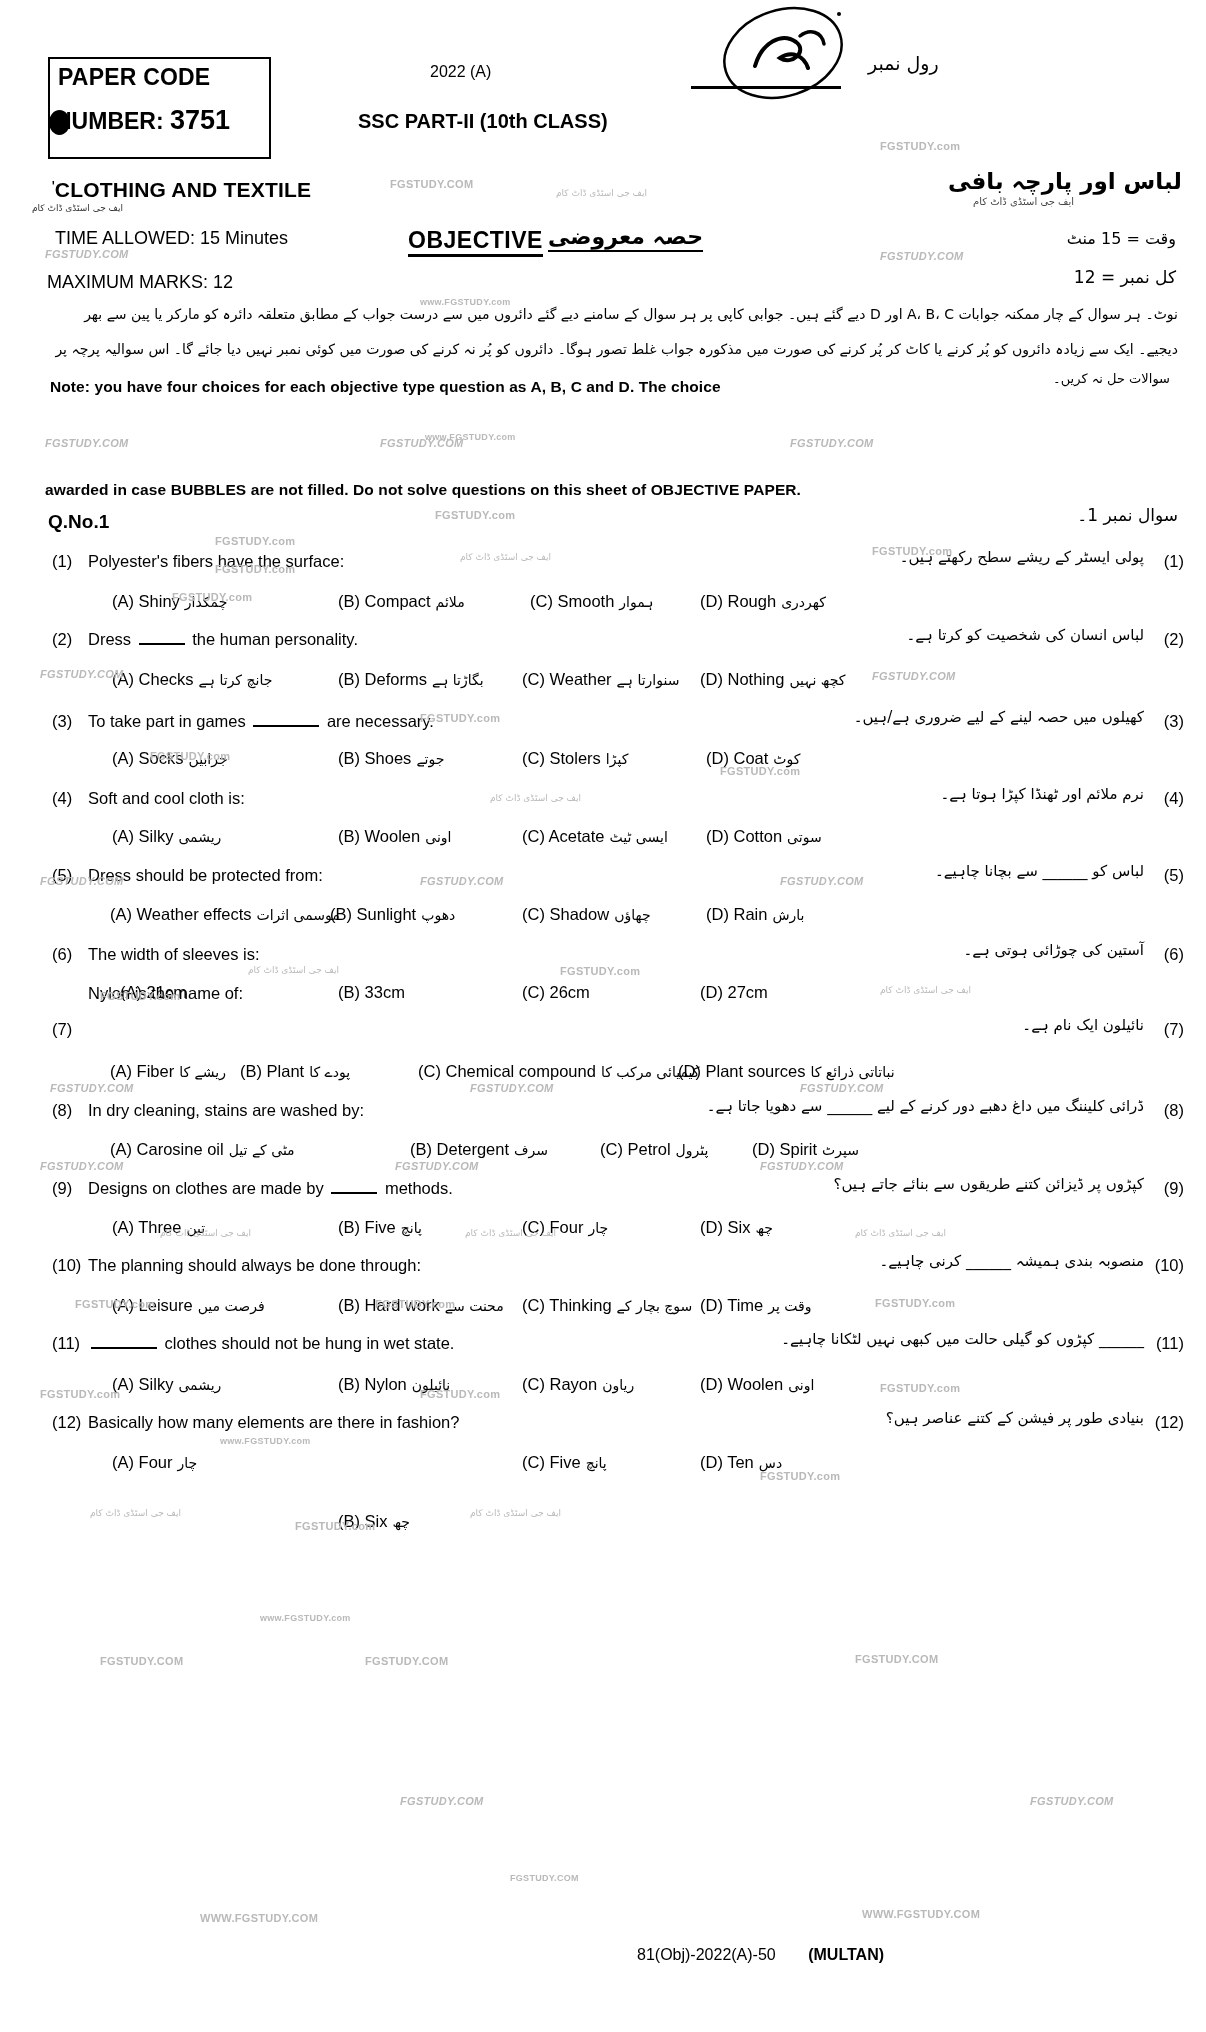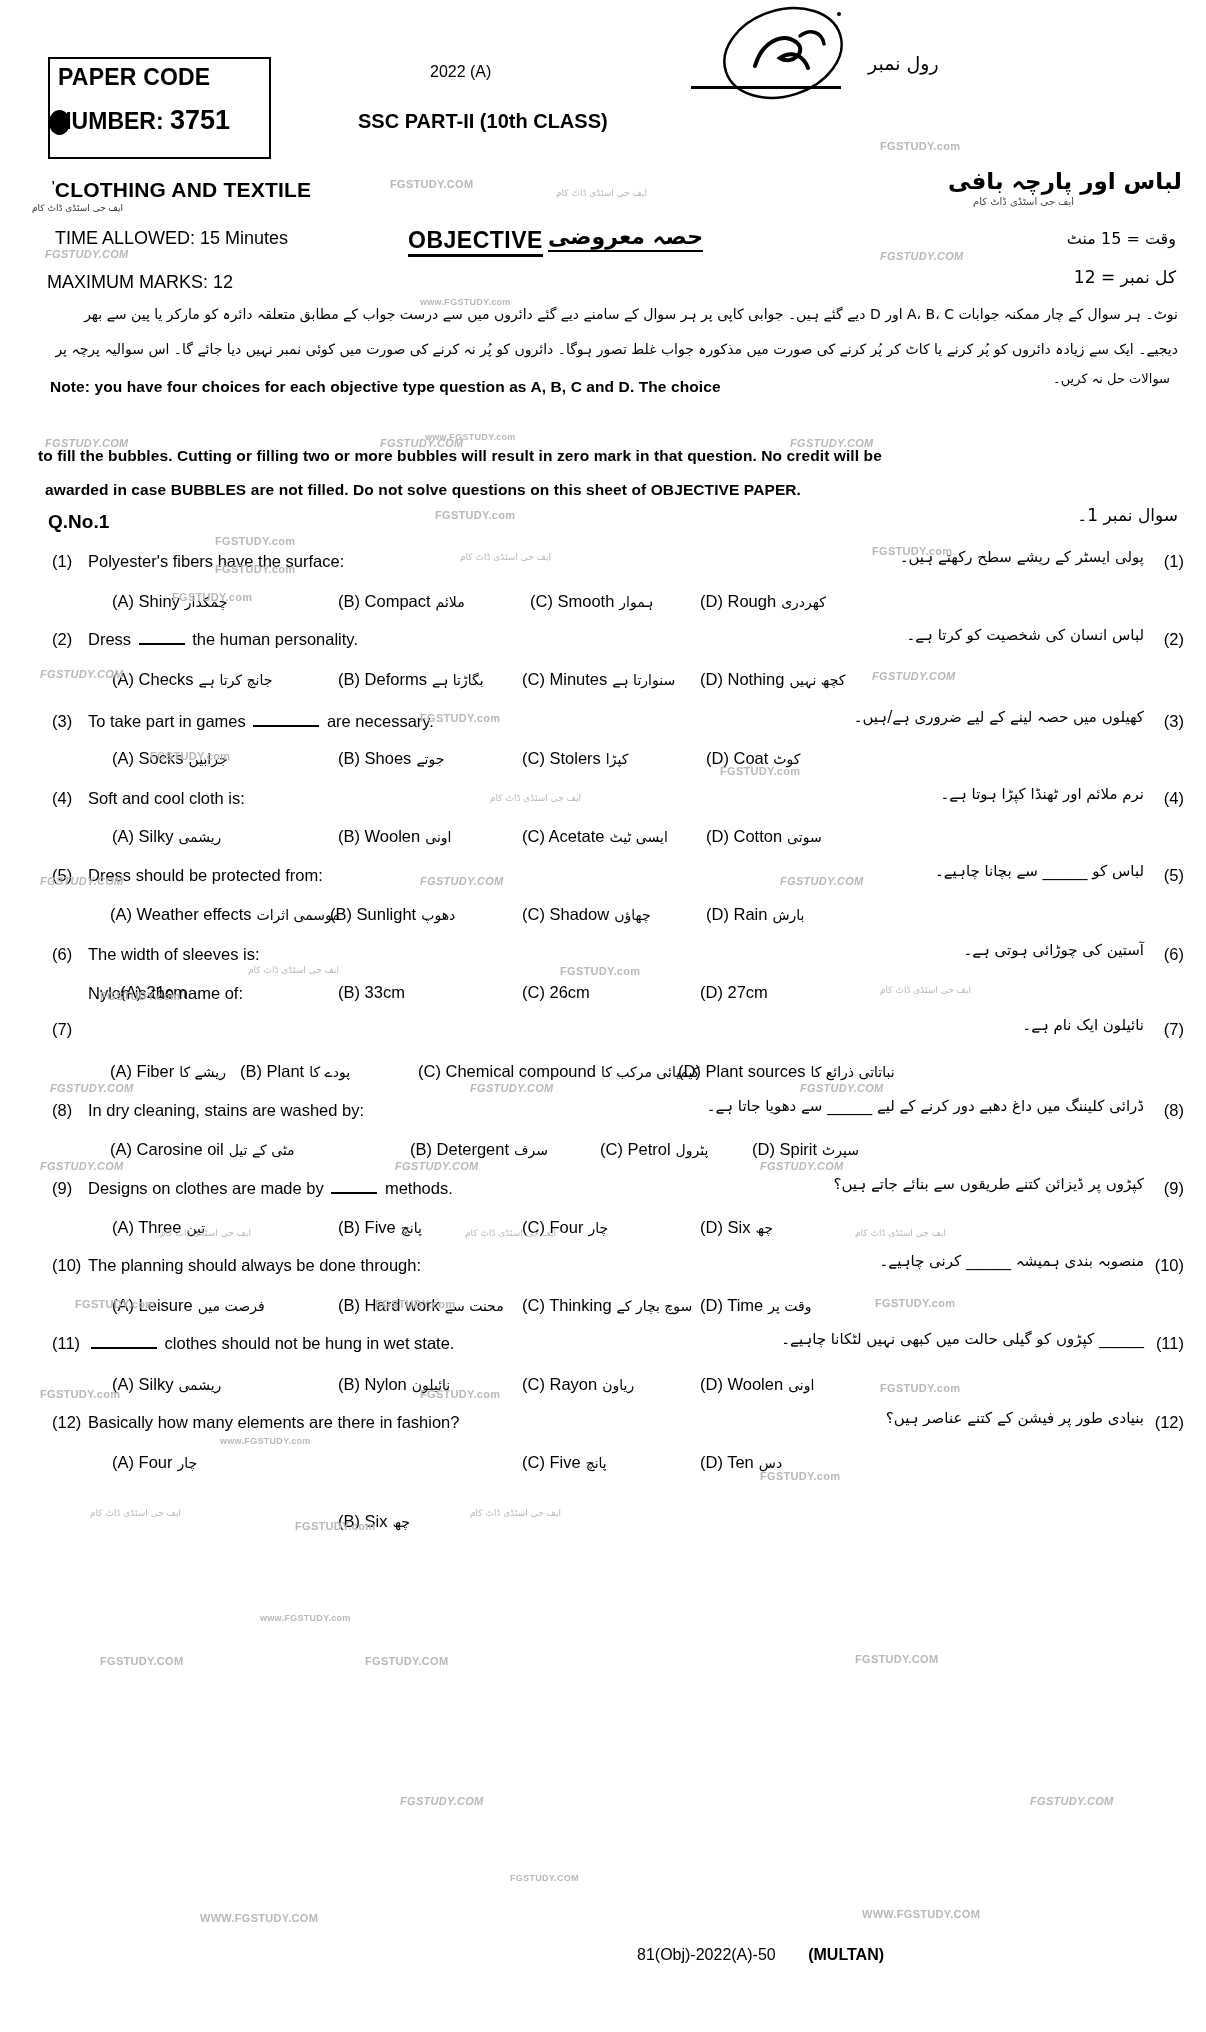--- a/index.html
+++ b/index.html
@@ -134,21 +134,20 @@
   <div class="time-ur">وقت  =  15 منٹ</div>
 
   <div class="marks-en">MAXIMUM MARKS: 12</div>
   <div class="marks-ur">کل نمبر = 12</div>
 
   <div class="note-ur l1">نوٹ۔  ہر سوال کے چار ممکنہ جوابات A، B، C اور D دیے گئے ہیں۔ جوابی کاپی پر ہر سوال کے سامنے دیے گئے دائروں میں سے درست جواب کے مطابق متعلقہ دائرہ کو مارکر یا پین سے بھر</div>
   <div class="note-ur l2">دیجیے۔ ایک سے زیادہ دائروں کو پُر کرنے یا کاٹ کر پُر کرنے کی صورت میں مذکورہ جواب غلط تصور ہوگا۔ دائروں کو پُر نہ کرنے کی صورت میں کوئی نمبر نہیں دیا جائے گا۔  اس سوالیہ پرچہ پر</div>
   <div class="note-ur-tail">سوالات حل نہ کریں۔</div>
 
   <div class="note-en l1">Note:  you have four choices for each objective type question as A, B, C and D. The choice</div>
-  <div class="note-en l3">to fill the bubbles. Cutting or filling two or more bubbles will result in zero mark in that question.  No credit will be</div>
   <div class="note-en l4">awarded in case BUBBLES are not filled. Do not solve questions on this sheet of OBJECTIVE PAPER.</div>
 
   <div class="qno">Q.No.1</div>
   <div class="qno-ur">سوال نمبر 1۔</div>
 
   <div id="questions">
       <div class="q">
         <div class="q-num" style="top: 552px;">(1)</div>
         <div class="q-text" style="top: 552px;">Polyester's fibers have the surface:</div>
         <div class="q-ur" style="top: 548px;">پولی ایسٹر کے ریشے سطح رکھتے ہیں۔</div>
@@ -158,21 +157,21 @@
         <div class="opt" style="top: 592px; left: 530px;"><span>(C) Smooth</span><span class="ur">ہموار</span></div>
         <div class="opt" style="top: 592px; left: 700px;"><span>(D) Rough</span><span class="ur">کھردری</span></div>
       </div>
       <div class="q">
         <div class="q-num" style="top: 630px;">(2)</div>
         <div class="q-text" style="top: 630px;">Dress <span class="blank"></span> the human personality.</div>
         <div class="q-ur" style="top: 626px;">لباس انسان کی شخصیت کو کرتا ہے۔</div>
         <div class="q-ur-num" style="top: 630px;">(2)</div>
         <div class="opt" style="top: 670px; left: 112px;"><span>(A) Checks</span><span class="ur">جانچ کرتا ہے</span></div>
         <div class="opt" style="top: 670px; left: 338px;"><span>(B) Deforms</span><span class="ur">بگاڑتا ہے</span></div>
-        <div class="opt" style="top: 670px; left: 522px;"><span>(C) Minutes</span><span class="ur">سنوارتا ہے</span></div>
+        <div class="opt" style="top: 670px; left: 522px;"><span>(C) Weather</span><span class="ur">سنوارتا ہے</span></div>
         <div class="opt" style="top: 670px; left: 700px;"><span>(D) Nothing</span><span class="ur">کچھ نہیں</span></div>
       </div>
       <div class="q">
         <div class="q-num" style="top: 712px;">(3)</div>
         <div class="q-text" style="top: 712px;">To take part in games <span class="blank w-lg"></span> are necessary.</div>
         <div class="q-ur" style="top: 708px;">کھیلوں میں حصہ لینے کے لیے ضروری ہے/ہیں۔</div>
         <div class="q-ur-num" style="top: 712px;">(3)</div>
         <div class="opt" style="top: 749px; left: 112px;"><span>(A) Socks</span><span class="ur">جرابیں</span></div>
         <div class="opt" style="top: 749px; left: 338px;"><span>(B) Shoes</span><span class="ur">جوتے</span></div>
         <div class="opt" style="top: 749px; left: 522px;"><span>(C) Stolers</span><span class="ur">کپڑا</span></div>

